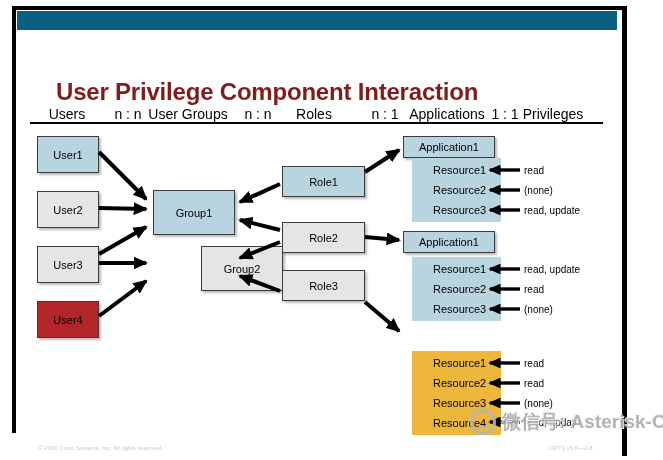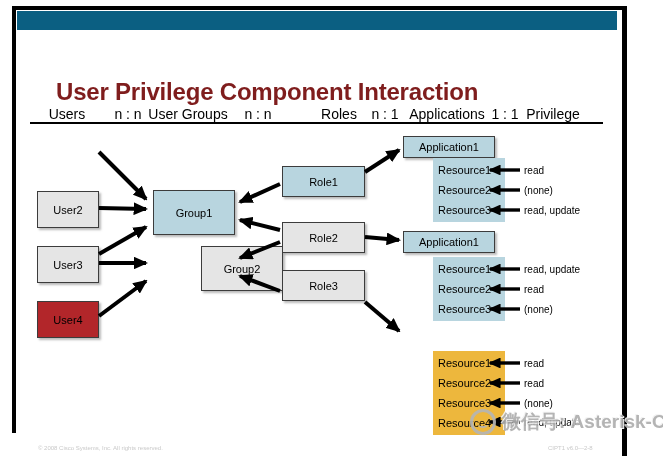--- a/index.html
+++ b/index.html
@@ -9,21 +9,21 @@
   .hbar{position:absolute;left:17px;top:11px;width:600px;height:19px;background:#0b5f82;}
   .title{position:absolute;left:56px;top:62px;font-size:24px;font-weight:bold;color:#7f1d1d;
          white-space:nowrap;letter-spacing:-0.2px;}
   .hdr{position:absolute;top:106px;font-size:14px;transform:translateX(-50%);white-space:nowrap;}
   .divline{position:absolute;left:30px;top:122px;width:573px;height:2px;background:#000;}
   .box{position:absolute;border:1px solid #3c3c3c;box-shadow:2px 2px 2px rgba(130,130,130,.55);
        display:flex;align-items:center;justify-content:center;font-size:11px;}
   .cb{background:#b8d5df;}
   .cy{background:#e5e5e5;}
   .cr{background:#b2262a;text-align:right;}
-  .panel{position:absolute;left:433px;width:72px;padding:2px 0;}
+  .panel{position:absolute;left:412px;width:57px;padding:2px 16px;}
   .pb{background:#b8d5df;}
   .py{background:#edb73d;}
   .rrow{height:20px;display:flex;align-items:center;padding-left:5px;font-size:11px;}
   .priv{position:absolute;left:524px;transform:translateY(-50%);font-size:10px;white-space:nowrap;}
   .arrowlayer{position:absolute;left:0;top:0;pointer-events:none;}
   .wm{position:absolute;left:470px;top:409px;display:flex;align-items:center;opacity:.92;}
   .wm-circle{width:26px;height:26px;border:3px solid #b5b5b5;border-radius:50%;margin-right:6px;
              box-sizing:border-box;position:relative;}
   .wm-circle::after{content:"";position:absolute;left:5px;top:9px;width:10px;height:5px;
              border-bottom:2px solid #b5b5b5;border-radius:50%;}
@@ -41,28 +41,29 @@
   <div class="frame" style="left:622px;top:6px;width:5px;height:450px;"></div>
 
   <div class="hbar"></div>
 
   <h1 class="title">User Privilege Component Interaction</h1>
 
   <span class="hdr" style="left:67px;">Users</span>
   <span class="hdr" style="left:128px;">n : n</span>
   <span class="hdr" style="left:188px;">User Groups</span>
   <span class="hdr" style="left:258px;">n : n</span>
-  <span class="hdr" style="left:333px;padding-left:12px;">Roles</span>
+  <span class="hdr" style="left:308px;padding-left:12px;">Roles</span>
   <span class="hdr" style="left:385px;">n : 1</span>
   <span class="hdr" style="left:447px;">Applications</span>
   <span class="hdr" style="left:505px;">1 : 1</span>
-  <span class="hdr" style="left:553px;">Privilege</span>
+  <span class="hdr" style="left:553px;">Privileges</span>
 
   <div class="divline"></div>
 
+  <div class="box cb" style="left:37px;top:136px;width:60px;height:35px;">User1</div>
   <div class="box cy" style="left:37px;top:191px;width:60px;height:35px;">User2</div>
   <div class="box cy" style="left:37px;top:246px;width:60px;height:35px;">User3</div>
   <div class="box cr" style="left:37px;top:301px;width:60px;height:35px;">User4</div>
 
   <div class="box cb" style="left:153px;top:190px;width:80px;height:43px;">Group1</div>
   <div class="box cy" style="left:153px;top:246px;width:80px;height:43px;margin-left:48px;">Group2</div>
 
   <div class="box cb" style="left:282px;top:166px;width:81px;height:29px;">Role1</div>
   <div class="box cy" style="left:282px;top:222px;width:81px;height:29px;">Role2</div>
   <div class="box cy" style="left:282px;top:270px;width:81px;height:29px;">Role3</div>

